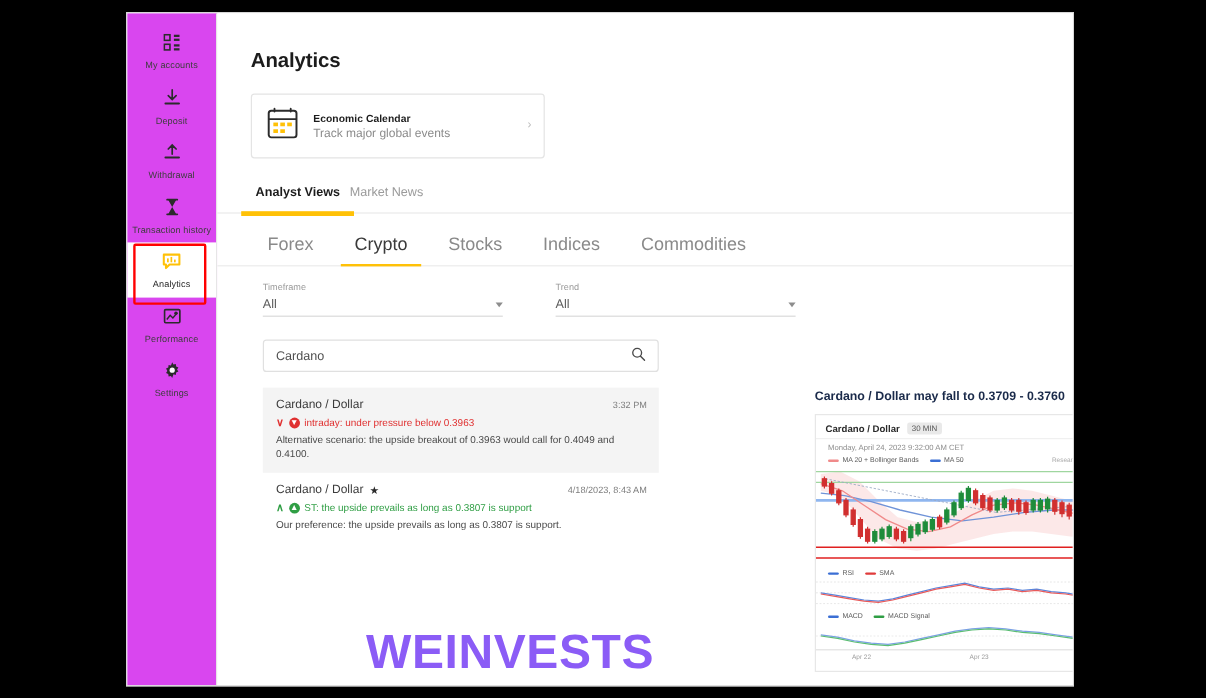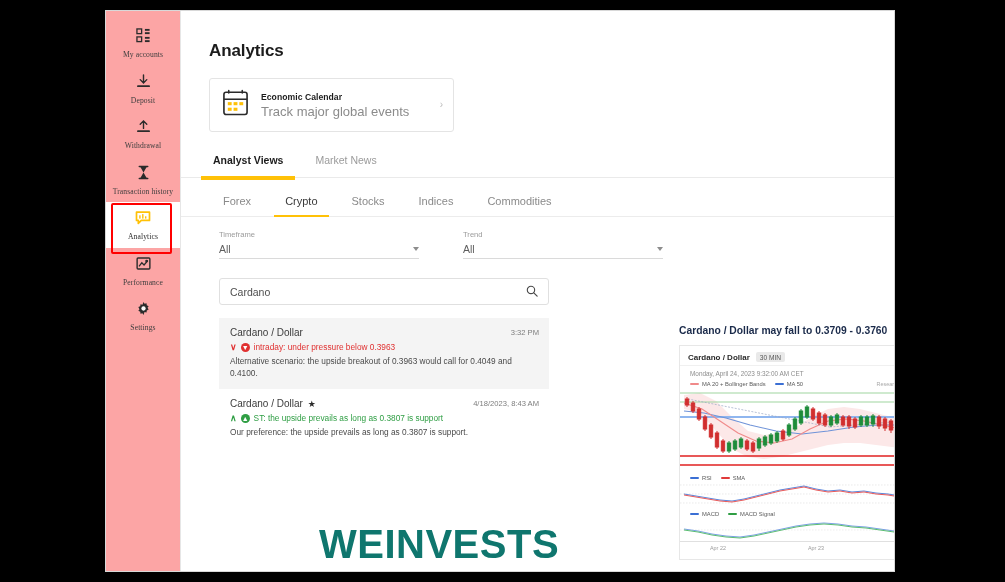--- a/index.html
+++ b/index.html
@@ -22,24 +22,23 @@
     background: #ffffff;
     border: 1px solid #d8d8d8;
     display: flex;
     overflow: hidden;
   }
 
   
   #sidebar {
     width: 75px;
     flex: 0 0 75px;
-    background: #fca5a5;
+    background: #d946ef;
     border-right: 1px solid #e6e6e6;
     padding-top: 9px;
-    font-family: Liberation Serif, serif;
   }
   .nav-item {
     position: relative;
     display: flex;
     flex-direction: column;
     align-items: center;
     justify-content: flex-start;
     padding: 7px 2px 6px;
     cursor: pointer;
     text-align: center;
@@ -98,29 +97,28 @@
     padding: 0 10px 0 12px;
     cursor: pointer;
     background: #fff;
   }
   #calendar-card .cal-icon { flex: 0 0 28px; }
   .cal-texts { flex: 1 1 auto; padding-left: 11px; }
   .cal-title {
     font-size: 8.6px; font-weight: bold; color: #1c1c1c;
     letter-spacing: 0.05px; margin-bottom: 2px;
   }
-  .cal-sub { font-size: 13px; color: #8b8b8b; }
+  .cal-sub { font-size: 10px; color: #8b8b8b; }
   .chev { color: #bdbdbd; font-size: 10px; line-height: 1; }
 
   
   #top-tabs {
     margin: 22px 0 0 0;
     padding-left: 28px;
     display: flex;
-    gap: 24px;
     border-bottom: 1px solid #eaeaea;
     position: relative;
   }
   .top-tab {
     font-size: 10.5px;
     padding: 0 4px 11px 4px;
     color: #9b9b9b;
     cursor: pointer;
     position: relative;
   }
@@ -136,21 +134,21 @@
   
   #sub-tabs {
     margin-top: 17px;
     padding-left: 40px;
     display: flex;
     gap: 30px;
     border-bottom: 1px solid #ececec;
     position: relative;
   }
   .sub-tab {
-    font-size: 11px;
+    font-size: 15px;
     color: #8a8a8a;
     padding: 0 2px 9px 2px;
     cursor: pointer;
     position: relative;
   }
   .sub-tab.active { color: #3a3a3a; }
   .sub-tab.active::after {
     content: "";
     position: absolute;
     left: -9px; right: -9px; bottom: -1px;
@@ -212,25 +210,25 @@
     display:inline-flex; align-items:center; justify-content:center;
     color:#fff; font-size:7px; font-weight:bold; line-height:1;
   }
   .badge-down { background: #e03131; }
   .badge-up { background: #2f9e44; }
   .news-body { font-size: 8.3px; color: #4a4a4a; line-height: 12px; margin-top: 3px; }
 
   
   #watermark {
     position: absolute;
-    left: 138px; bottom: 4px;
+    left: 124px; bottom: 4px;
     font-size: 40px;
     font-weight: bold;
     letter-spacing: 0.5px;
-    color: #0f766e;
+    color: #8b5cf6;
     font-family: "Liberation Sans", sans-serif;
   }
 
   
   #chart-panel {
     position: absolute;
     left: 452px; top: 314px;
     width: 330px;
     padding-left: 46px;
   }

